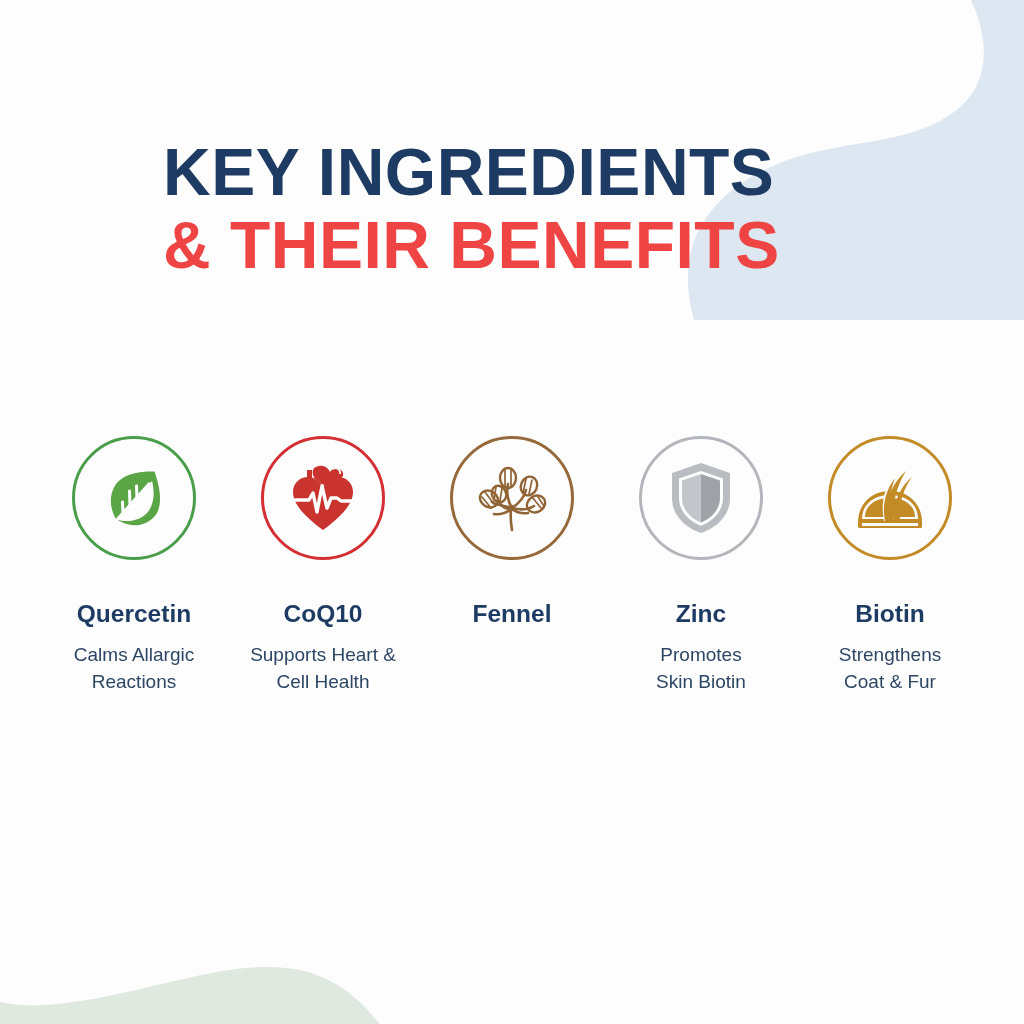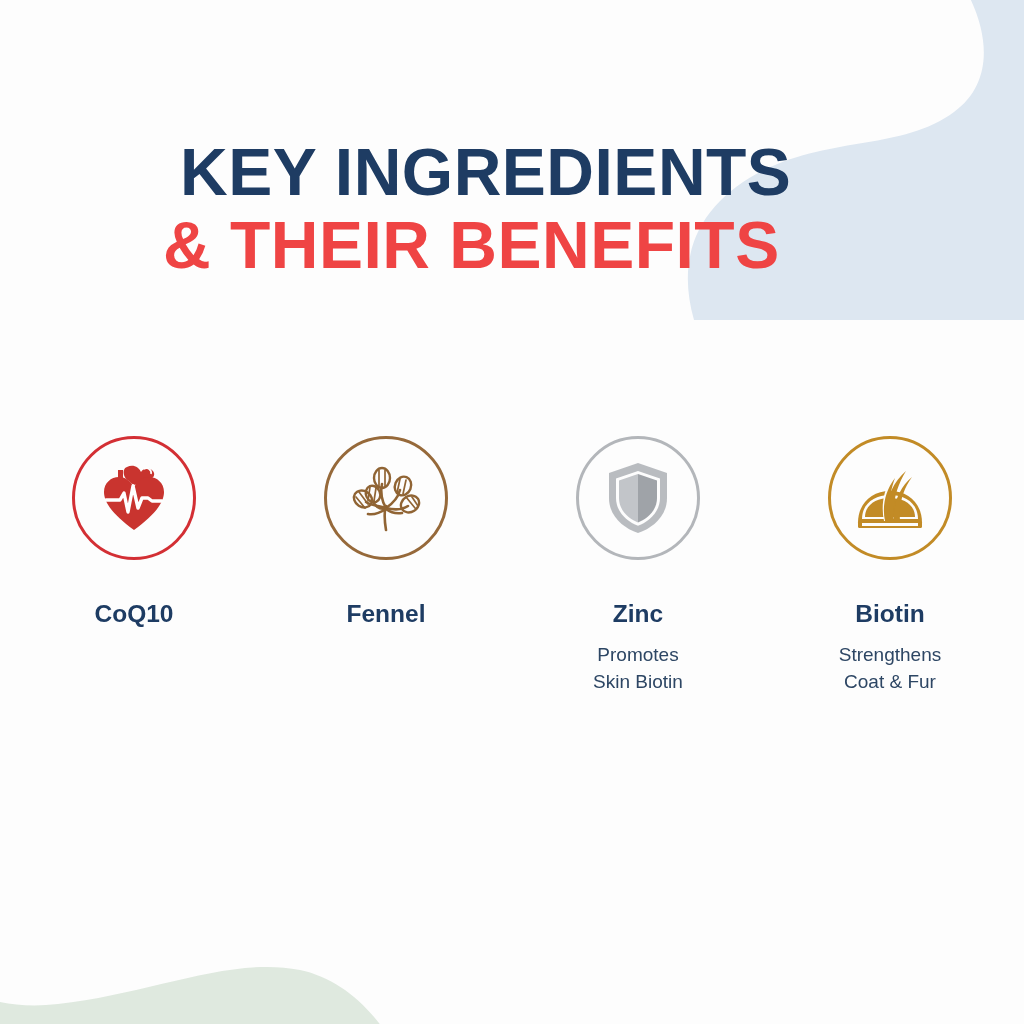--- a/index.html
+++ b/index.html
@@ -114,44 +114,68 @@
          C256,48 190,30 160,-10 L540,-10 L540,480 Z" fill="#dde7f1"></path>
   </svg>
 
   <svg class="blob blob-green" viewBox="0 0 600 480">
     <path id="blobGreenPath" d="M-20,-20 C60,-10 110,40 116,120 C122,190 96,225 100,270
          C104,322 160,348 228,340 C320,330 400,292 470,306
          C536,320 580,390 600,470 L600,500 L-20,500 Z" fill="#dfe9df"></path>
   </svg>
 
   <div class="title">
-    <div class="title-line" style="color: rgb(30, 60, 99); margin-left: 17px;">KEY INGREDIENTS</div>
+    <div class="title-line" style="color: rgb(30, 60, 99);">KEY INGREDIENTS</div>
     <div class="title-line" style="color: #ef4444;">&amp; THEIR BENEFITS</div>
   </div>
 
   <div class="row">
 
+    <div class="card">
+      <div class="icon-ring" style="border-color: rgb(74, 158, 74);">
+        <svg width="74" height="74" viewBox="0 0 74 74">
+          <path d="M57.5,10.5 C57.5,10.5 27,8 17.5,25.5 C8.5,42 19,58 19,58 L55,20
+                   C55,20 61,40 50,52 C41,62 24.5,61 19,58 C19,58 38,72 55,58
+                   C70,45.5 60,18 57.5,10.5 Z" fill="#5aa545"></path>
+          <path d="M18.5,60.5 L52,23" stroke="#ffffff" stroke-width="3.2" stroke-linecap="round" fill="none"></path>
+          <path d="M33,46 L32.5,30" stroke="#ffffff" stroke-width="3" stroke-linecap="round" fill="none"></path>
+          <path d="M33,46 L48.5,45" stroke="#ffffff" stroke-width="3" stroke-linecap="round" fill="none"></path>
+          <path d="M26,53 L25.5,41" stroke="#ffffff" stroke-width="3" stroke-linecap="round" fill="none"></path>
+          <path d="M26,53 L39,52.5" stroke="#ffffff" stroke-width="3" stroke-linecap="round" fill="none"></path>
+          <path d="M40,39 L39.5,25" stroke="#ffffff" stroke-width="3" stroke-linecap="round" fill="none"></path>
+        </svg>
+      </div>
+      <div class="card-name">Quercetin</div>
+      <div class="card-desc">
+        <div>Calms Allargic</div>
+        <div>Reactions</div>
+      </div>
+    </div>
 
     <div class="card">
       <div class="icon-ring" style="border-color: rgb(211, 47, 52);">
         <svg width="76" height="76" viewBox="0 0 76 76">
 
           <path d="M22,10 h5 v11 h-5 z" fill="#c9342f"></path>
           <path d="M31,7 c6,-3 12,0 14,5 c2,-4 9,-5 12,-1 c3,4 0,8 -4,8
                    c3,2 3,6 0,7 c-4,1 -6,-2 -8,-4 c-2,3 -7,4 -10,1
                    c-3,-3 -6,-4 -7,-8 c-1,-4 0,-7 3,-8 Z" fill="#c9342f"></path>
           <path d="M48,9 c4,-2 8,1 7,5" stroke="#ffffff" stroke-width="1.6" fill="none"></path>
 
           <path d="M38,70 C16,54 8,42 8,32 C8,23 15,17 23,17 C30,17 35,22 38,27
                    C41,22 46,17 53,17 C61,17 68,23 68,32 C68,42 60,54 38,70 Z" fill="#c9342f"></path>
 
           <path d="M10,40 L24,40 L28,33 L32,52 L37,26 L42,48 L46,38 L52,38 L56,41 L66,41" stroke="#ffffff" stroke-width="3.4" fill="none" stroke-linecap="round" stroke-linejoin="round"></path>
         </svg>
       </div>
       <div class="card-name">CoQ10</div>
+      <div class="card-desc">
+        <div>Supports Heart &amp;</div>
+        <div>Cell Health</div>
+      </div>
     </div>
 
     <div class="card">
       <div class="icon-ring" style="border-color: rgb(150, 105, 58);">
         <svg width="80" height="72" viewBox="0 0 80 72">
           <g stroke="#906434" stroke-width="2.6" fill="none" stroke-linecap="round">
 
             <path d="M40,68 C38,56 38,50 40,44"></path>
 
             <path d="M40,46 C36,40 34,30 36,22"></path>

